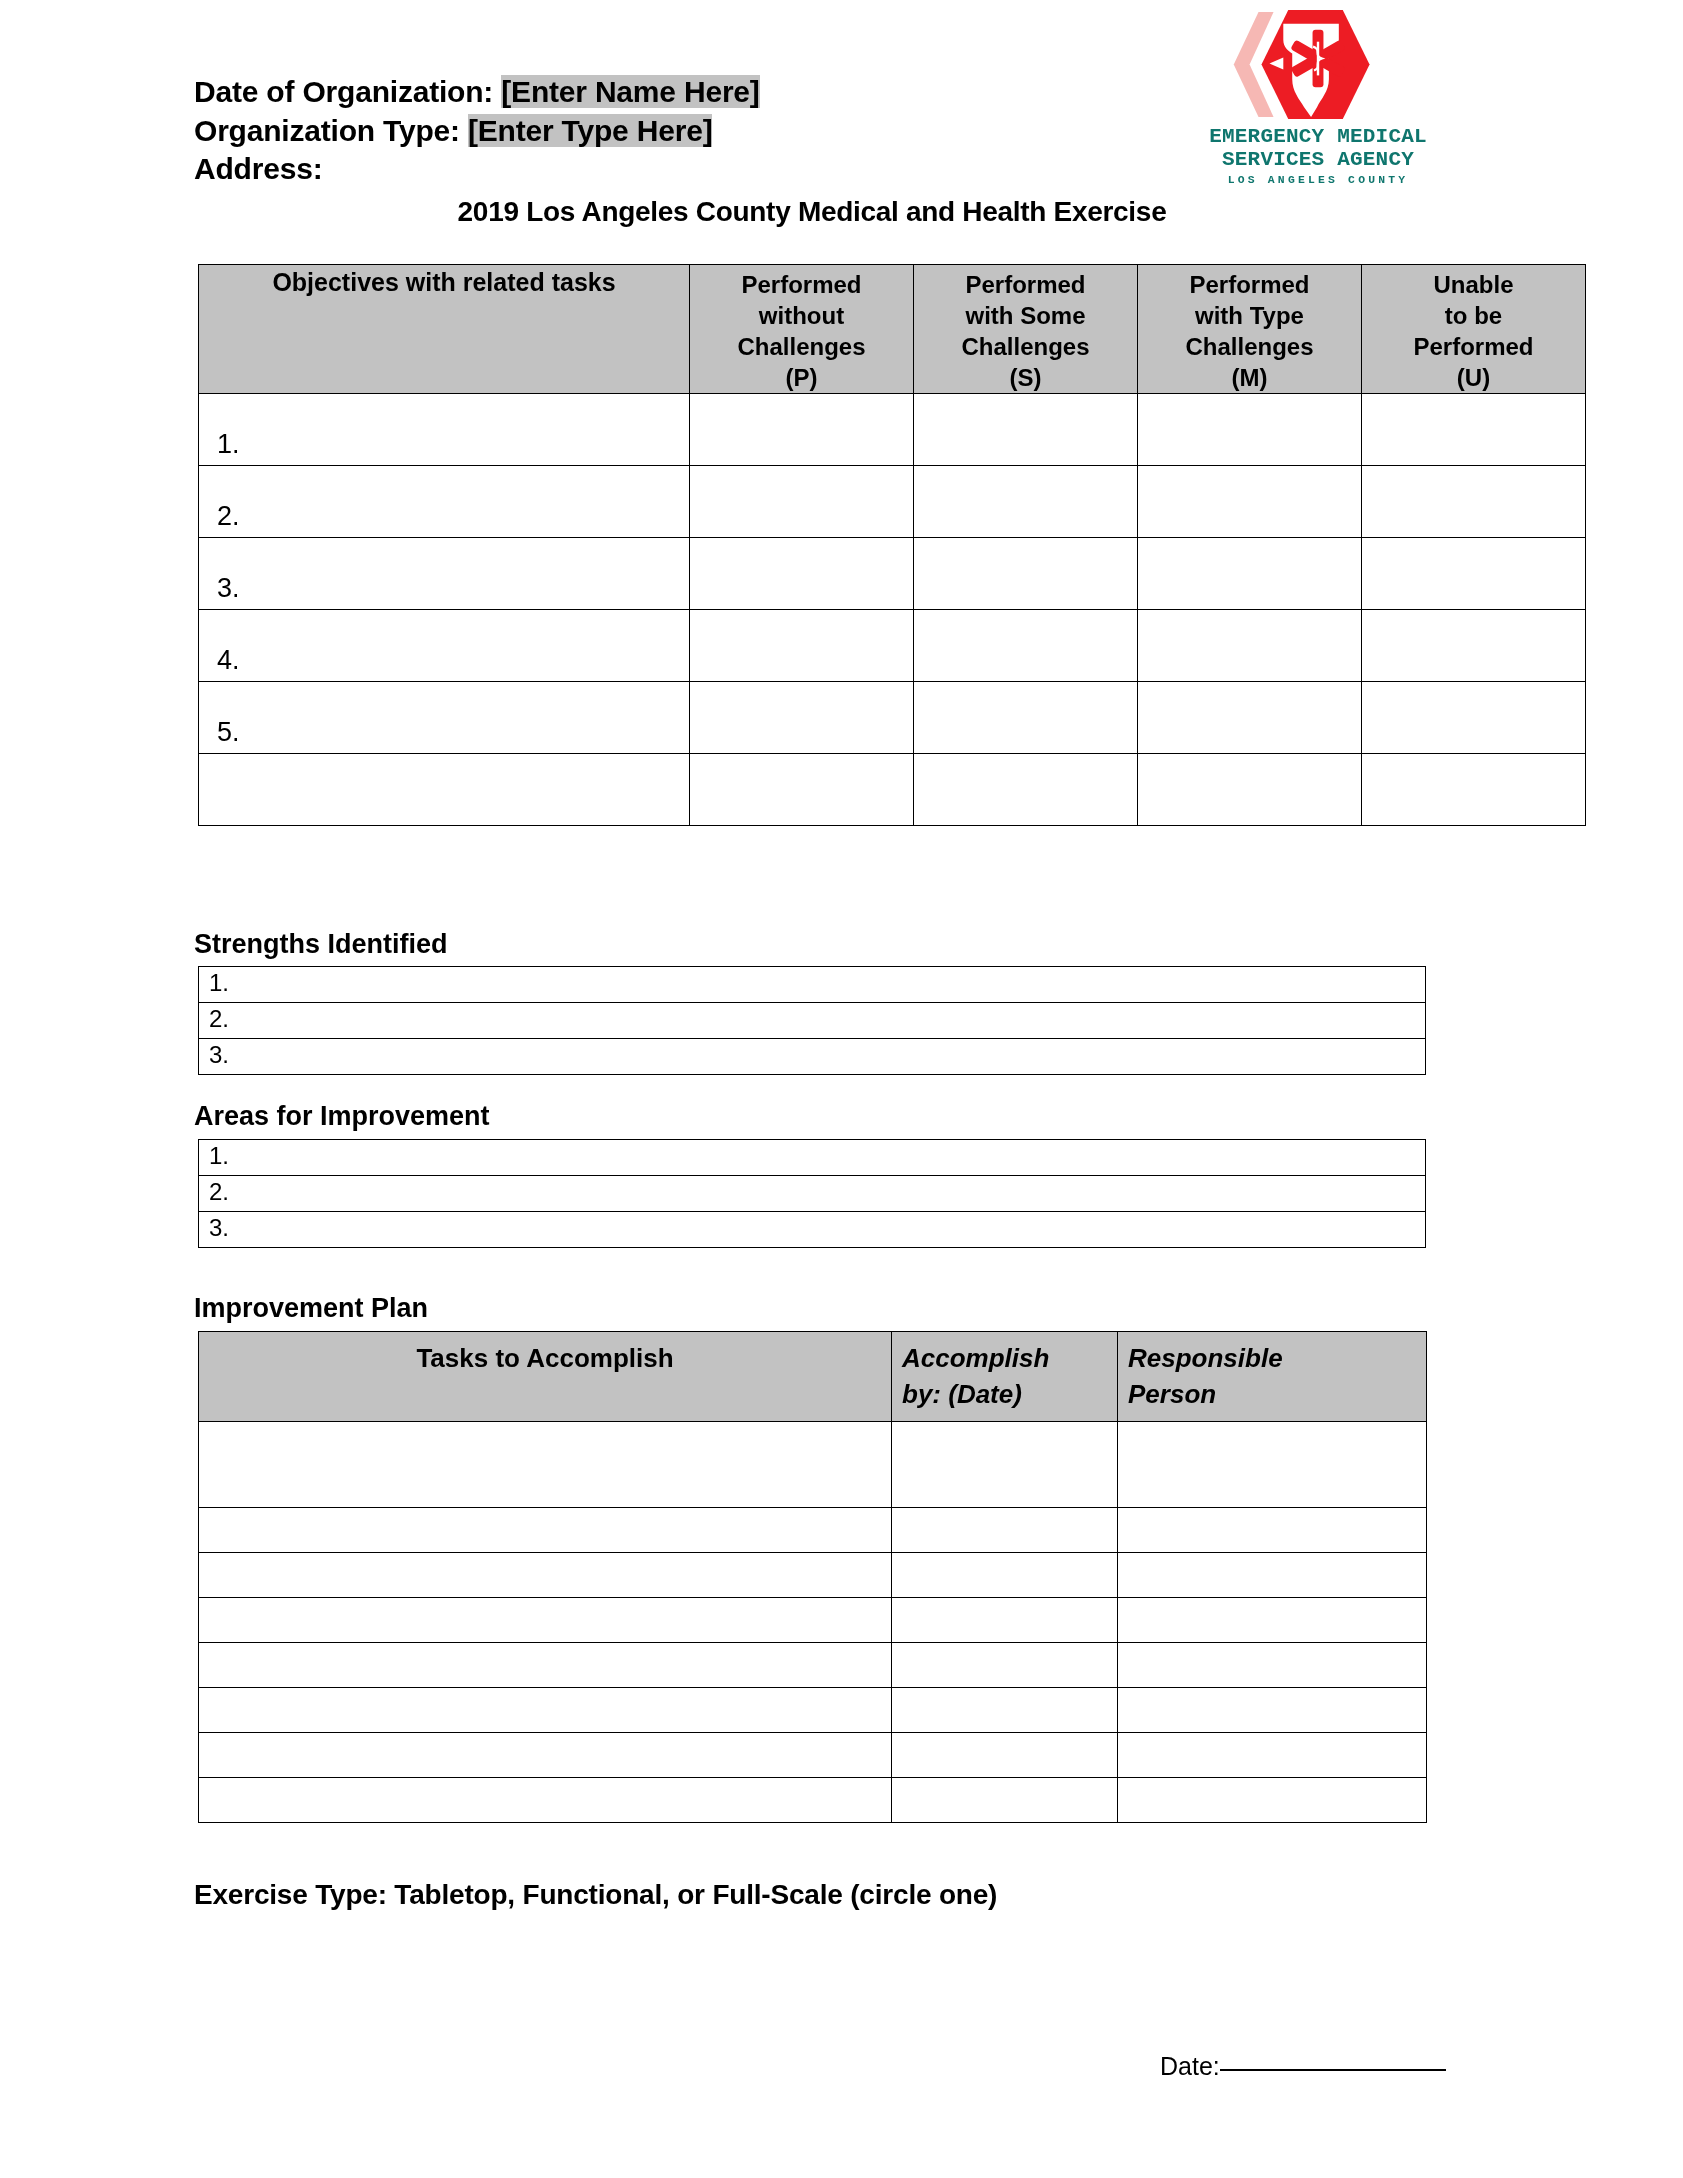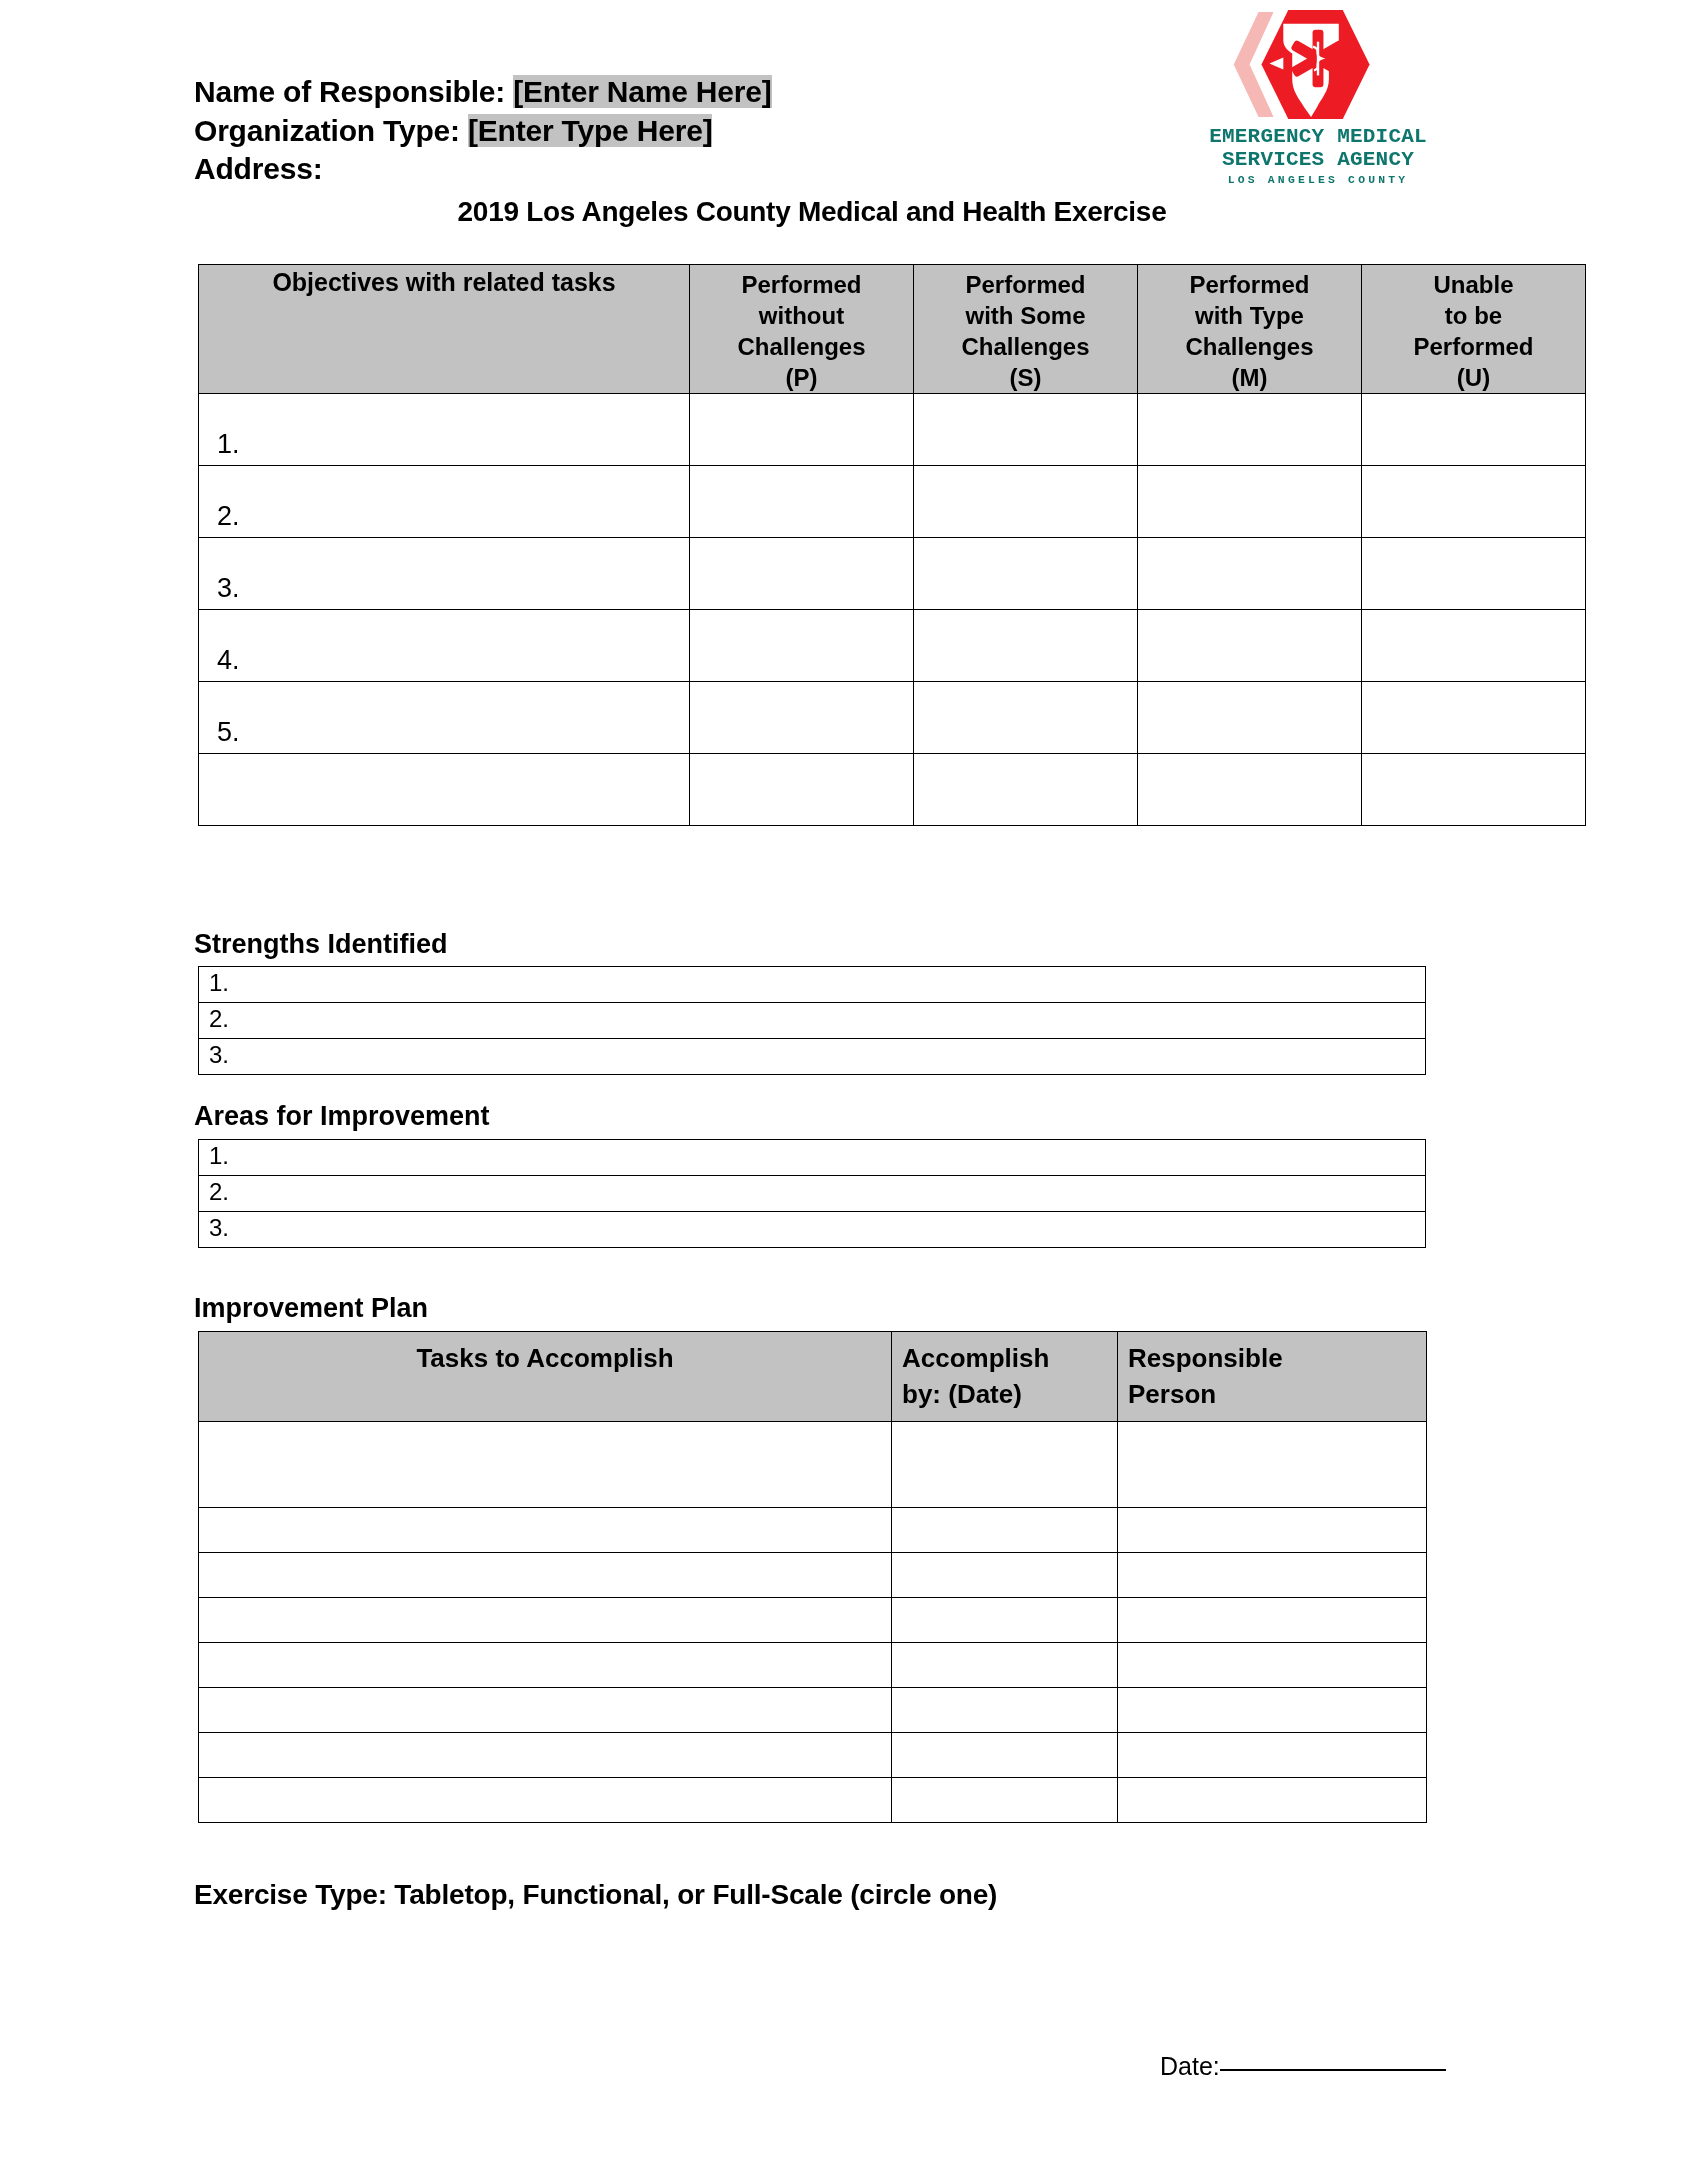--- a/index.html
+++ b/index.html
@@ -179,20 +179,21 @@
     text-align: center;
     font-size: 26px;
     padding-top: 8px;
     line-height: 36px;
   }
   #improvement-table .ip-head-left {
     text-align: left;
     font-size: 26px;
     padding: 8px 0 0 10px;
     line-height: 36px;
+    font-style: italic;
   }
   #improvement-table tbody tr.tall td { height: 85px; }
   #improvement-table tbody tr.short td { height: 44px; }
 
   
   #exercise-type {
     position: absolute;
     left: 194px;
     top: 1879px;
     font-size: 28px;
@@ -256,21 +257,21 @@
       </svg>
     </div>
     <div class="logo-text">
       <div class="logo-line1">EMERGENCY MEDICAL</div>
       <div class="logo-line2">SERVICES AGENCY</div>
       <div class="logo-line3">LOS ANGELES COUNTY</div>
     </div>
   </div>
 
   <div class="hdr hdr-1">
-    <span>Name of Responsible:</span>
+    <span>Date of Organization:</span>
     <span class="hl">[Enter Name Here]</span>
   </div>
   <div class="hdr hdr-2">
     <span>Organization Type:</span>
     <span class="hl">[Enter Type Here]</span>
   </div>
   <div class="hdr hdr-3">Address:</div>
 
   <div class="title title-1">2019 Los Angeles County Medical and Health Exercise</div>
 

